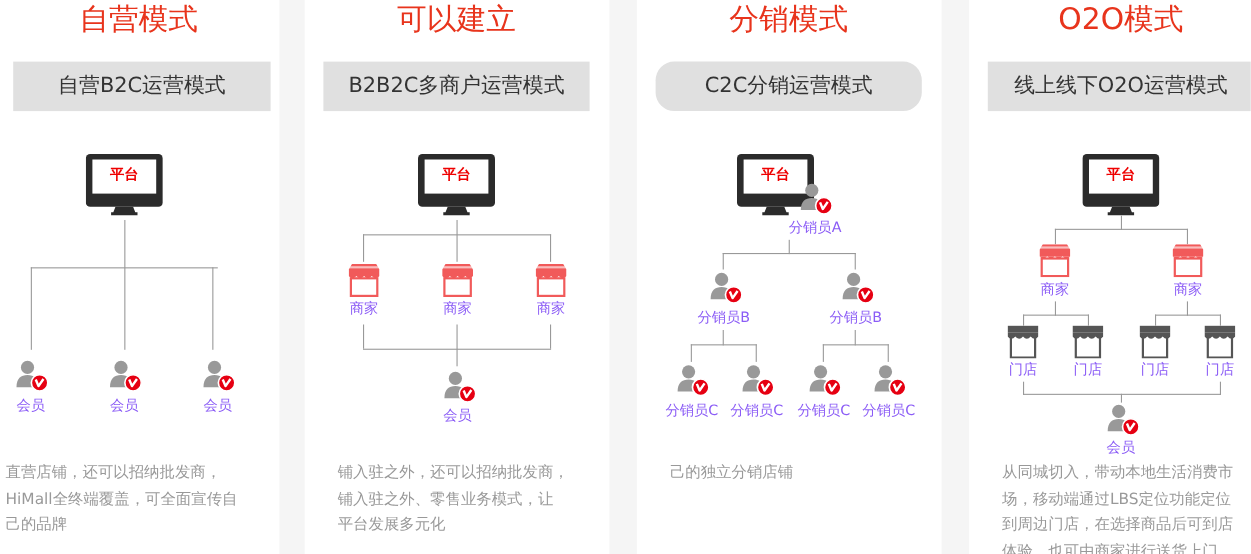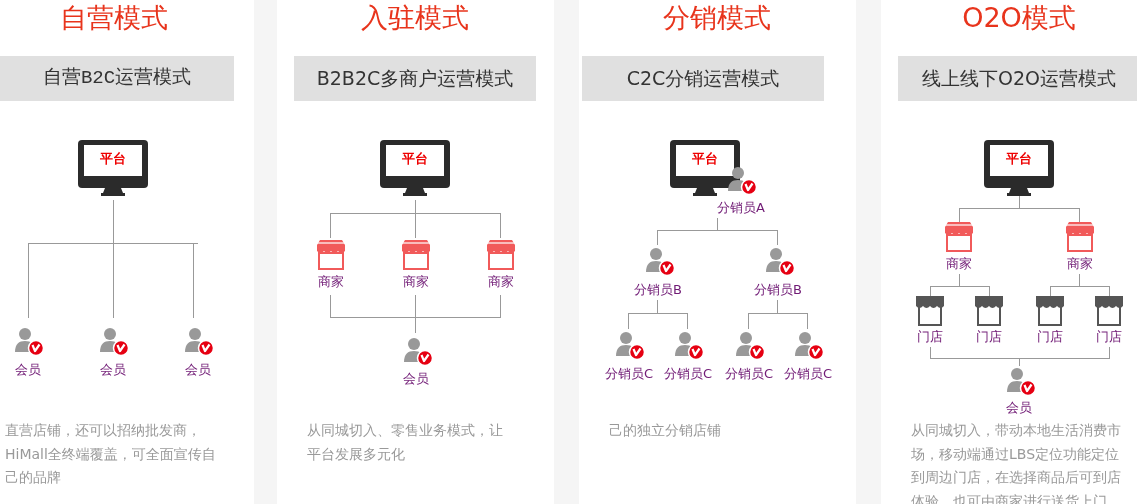--- a/index.html
+++ b/index.html
@@ -1,21 +1,21 @@
 <!DOCTYPE html>
 <html><head>
 <meta charset="utf-8">
 <style>
   html,body{margin:0;padding:0;}
   body{width:1137px;height:504px;overflow:hidden;background:#fff;position:relative;font-family:"DejaVu Sans","Liberation Sans",sans-serif;}
   .sep{position:absolute;top:0;height:504px;background:#f5f5f5;}
   .title{position:absolute;top:0;font-size:27px;color:#e8341c;text-align:center;line-height:36px;}
   .subtitle{position:absolute;top:56px;height:45px;background:#e0e0e0;color:#333;font-size:19px;line-height:45px;text-align:center;white-space:nowrap;overflow:hidden;}
   .desc{position:absolute;top:419px;font-size:14px;color:#999;line-height:23.5px;}
-  .lbl{position:absolute;font-size:13px;color:#701a75;white-space:nowrap;transform:translateX(-50%);line-height:16px;}
+  .lbl{position:absolute;font-size:13px;color:#8b5cf6;white-space:nowrap;transform:translateX(-50%);line-height:16px;}
   .ln{position:absolute;background:#999;}
   .icon{position:absolute;}
   .mon-text{position:absolute;top:10px;left:0;width:70px;text-align:center;font-size:13px;font-weight:bold;color:#e00;}
 </style>
 </head>
 <body>
 
 <div class="sep" style="left:254px;width:23px;"></div>
 <div class="sep" style="left:554px;width:25px;"></div>
 <div class="sep" style="left:856px;width:25px;"></div>
@@ -41,22 +41,22 @@
     </symbol>
     <symbol id="shop-gray" viewBox="0 0 28 30">
       <rect x="0" y="0" width="28" height="6" fill="#555"></rect>
       <path d="M0 6 L28 6 L28 10 Q24.5 14 21 10 Q17.5 14 14 10 Q10.5 14 7 10 Q3.5 14 0 10 Z" fill="#555"></path>
       <path d="M3 11 L3 29 L25 29 L25 11" fill="none" stroke="#555" stroke-width="2"></path>
     </symbol>
   </defs>
 </svg>
 
 <div>
-  <div class="title" style="left:0;width:228px;">自营模式</div>
-  <div class="subtitle" style="left:0;width:234px;font-family:Liberation Mono, monospace;">自营B2C运营模式</div>
+  <div class="title" style="left:12px;width:228px;">自营模式</div>
+  <div class="subtitle" style="left:12px;width:234px;">自营B2C运营模式</div>
 
   <div class="icon" style="left:78px;top:140px;width:70px;height:56px;">
     <svg width="70" height="56">
         <use href="#monitor"></use>
       </svg>
     <div class="mon-text">平台</div>
   </div>
   <div class="ln" style="left:113px;top:200px;width:1px;height:118px;"></div>
   <div class="ln" style="left:28px;top:243px;width:170px;height:1px;"></div>
   <div class="ln" style="left:28px;top:243px;width:1px;height:75px;"></div>
@@ -76,21 +76,21 @@
   <div class="lbl" style="left:198px;top:362px;">会员</div>
 
   <div class="desc" style="left:5px;width:230px;">
     <div>直营店铺，还可以招纳批发商，</div>
     <div>HiMall全终端覆盖，可全面宣传自</div>
     <div>己的品牌</div>
   </div>
 </div>
 
 <div>
-  <div class="title" style="left:294px;width:242px;">入驻模式</div>
+  <div class="title" style="left:294px;width:242px;">可以建立</div>
   <div class="subtitle" style="left:294px;width:242px;">B2B2C多商户运营模式</div>
 
   <div class="icon" style="left:380px;top:140px;width:70px;height:56px;">
     <svg width="70" height="56">
         <use href="#monitor"></use>
       </svg>
     <div class="mon-text">平台</div>
   </div>
   <div class="ln" style="left:415px;top:200px;width:1px;height:38px;"></div>
   <div class="ln" style="left:330px;top:213px;width:171px;height:1px;"></div>
@@ -114,28 +114,29 @@
   <div class="ln" style="left:500px;top:295px;width:1px;height:22px;"></div>
   <div class="ln" style="left:415px;top:295px;width:1px;height:38px;"></div>
   <div class="ln" style="left:330px;top:317px;width:171px;height:1px;"></div>
 
   <div class="icon" style="left:403px;top:336px;"><svg width="30" height="30">
         <use href="#user"></use>
       </svg></div>
   <div class="lbl" style="left:416px;top:371px;">会员</div>
 
   <div class="desc" style="left:307px;width:230px;">
-    <div>从同城切入、零售业务模式，让</div>
+    <div>铺入驻之外，还可以招纳批发商，</div>
+    <div>铺入驻之外、零售业务模式，让</div>
     <div>平台发展多元化</div>
   </div>
 </div>
 
 <div>
   <div class="title" style="left:596px;width:242px;">分销模式</div>
-  <div class="subtitle" style="left:582px;width:242px;">C2C分销运营模式</div>
+  <div class="subtitle" style="left:596px;width:242px;border-radius:17px;">C2C分销运营模式</div>
 
   <div class="icon" style="left:670px;top:140px;width:70px;height:56px;">
     <svg width="70" height="56">
         <use href="#monitor"></use>
       </svg>
     <div class="mon-text">平台</div>
   </div>
   <div class="icon" style="left:727px;top:165px;"><svg width="30" height="30">
         <use href="#user"></use>
       </svg></div>

